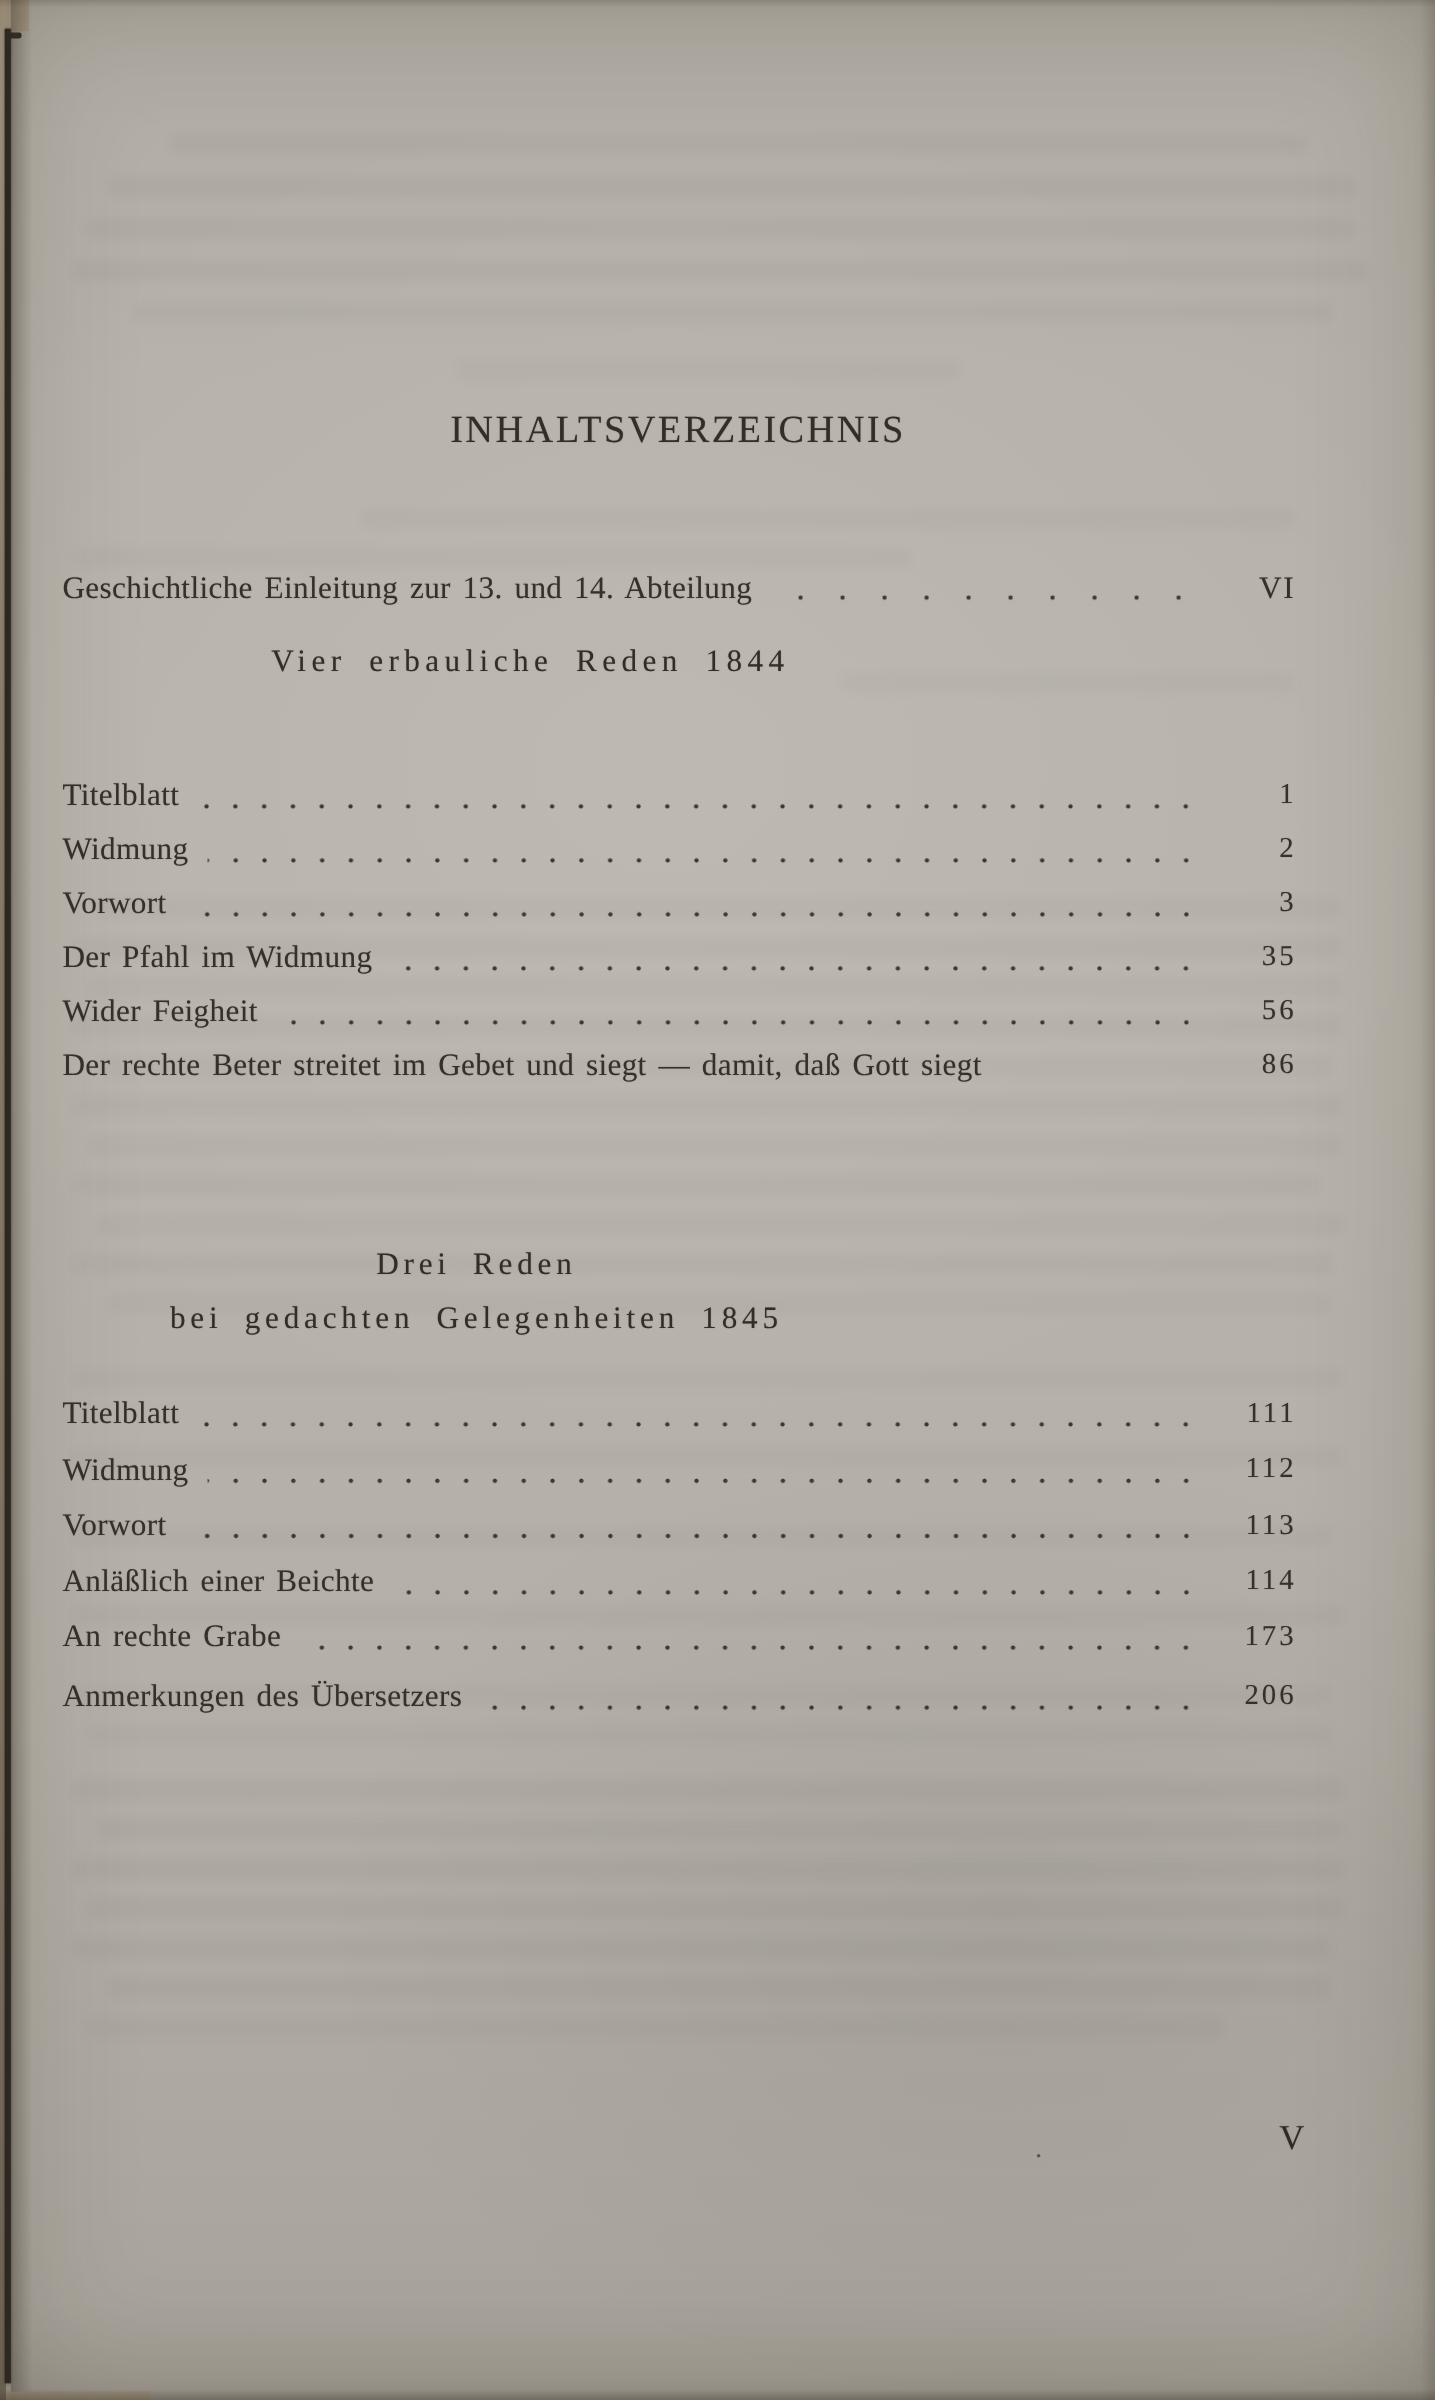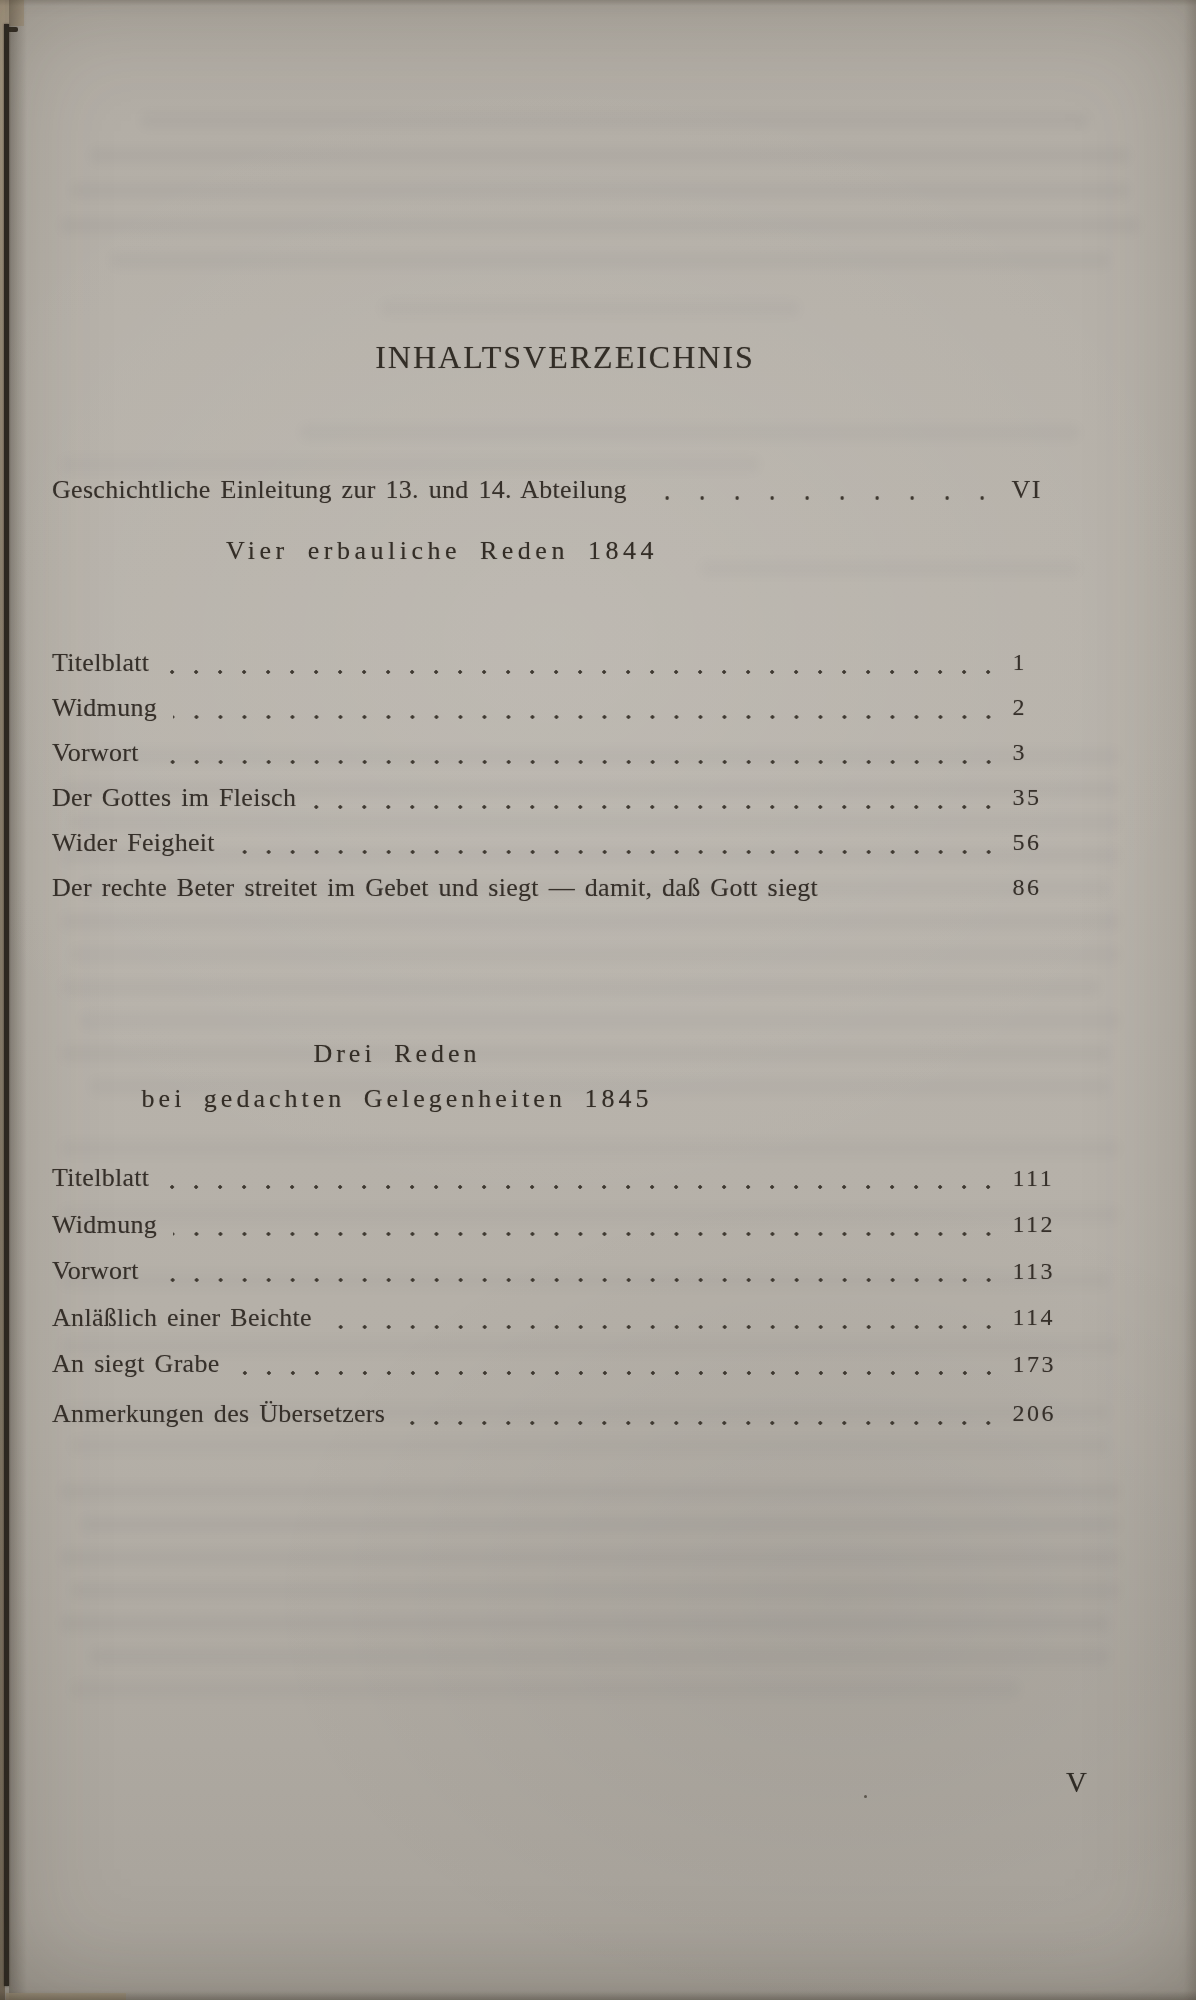--- a/index.html
+++ b/index.html
@@ -57,21 +57,21 @@
   .toc-row{display:flex;align-items:center;left:0;right:0;
     font-size:26px;letter-spacing:.3px;word-spacing:3px;
     color:var(--ink);text-shadow:0 0 1px rgba(54,48,42,.30);}
   .toc-row .label{position:static;white-space:nowrap;font-family:Liberation Serif, serif;}
   .toc-row .leader{position:static;flex:1;height:6px;align-self:center;
     transform:translateY(9px);margin:0 12px 0 16px;
     background-image:radial-gradient(circle, var(--dot) 1.5px, rgba(0,0,0,0) 2.1px);
     background-size:24px 6px;background-repeat:repeat-x;background-position:right center;}
   .toc-row .leader.wide{background-size:35px 6px;}
   .toc-row .leader.none{background:none;}
-  .toc-row .num{position:static;min-width:68px;
+  .toc-row .num{position:static;min-width:68px;text-align:right;
     font-size:24px;letter-spacing:2.5px;margin-right:-2.5px;}
   .toc-row .num.roman{font-size:26px;letter-spacing:1.5px;margin-right:-1.5px;}
 
   .intro{top:470px;height:40px;}
   .intro .leader{transform:translateY(8px);}
 
   .heading{left:0;right:0;text-align:center;color:#332d26;
     font-size:26px;letter-spacing:4.5px;word-spacing:8px;line-height:45px;
     text-shadow:0 0 1px rgba(51,45,38,.35);}
   .heading .hl{position:static;display:block;white-space:nowrap;}
@@ -152,21 +152,21 @@
           <span class="label">Widmung</span>
           <span class="leader"></span>
           <span class="num">2</span>
         </div>
         <div class="toc-row">
           <span class="label">Vorwort</span>
           <span class="leader"></span>
           <span class="num">3</span>
         </div>
         <div class="toc-row">
-          <span class="label">Der Gottes im Fleisch</span>
+          <span class="label">Der Pfahl im Widmung</span>
           <span class="leader"></span>
           <span class="num">35</span>
         </div>
         <div class="toc-row">
           <span class="label">Wider Feigheit</span>
           <span class="leader"></span>
           <span class="num">56</span>
         </div>
         <div class="toc-row">
           <span class="label">Der rechte Beter streitet im Gebet und siegt — damit, daß Gott siegt</span>
@@ -195,21 +195,21 @@
           <span class="label">Vorwort</span>
           <span class="leader"></span>
           <span class="num">113</span>
         </div>
         <div class="toc-row">
           <span class="label">Anläßlich einer Beichte</span>
           <span class="leader"></span>
           <span class="num">114</span>
         </div>
         <div class="toc-row">
-          <span class="label">An siegt Grabe</span>
+          <span class="label">An rechte Grabe</span>
           <span class="leader"></span>
           <span class="num">173</span>
         </div>
         <div class="toc-row gap">
           <span class="label">Anmerkungen des Übersetzers</span>
           <span class="leader"></span>
           <span class="num">206</span>
         </div>
       </div>
   </div>

